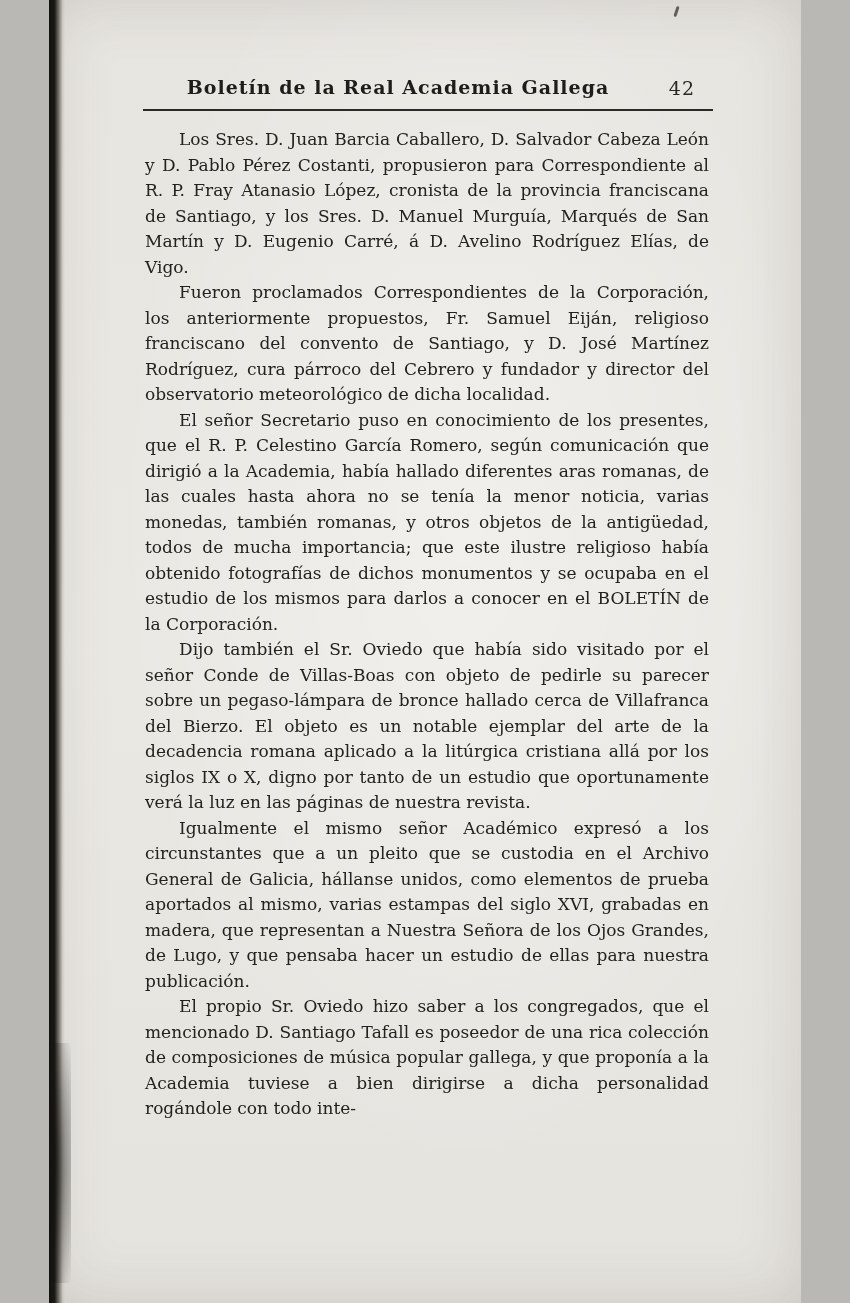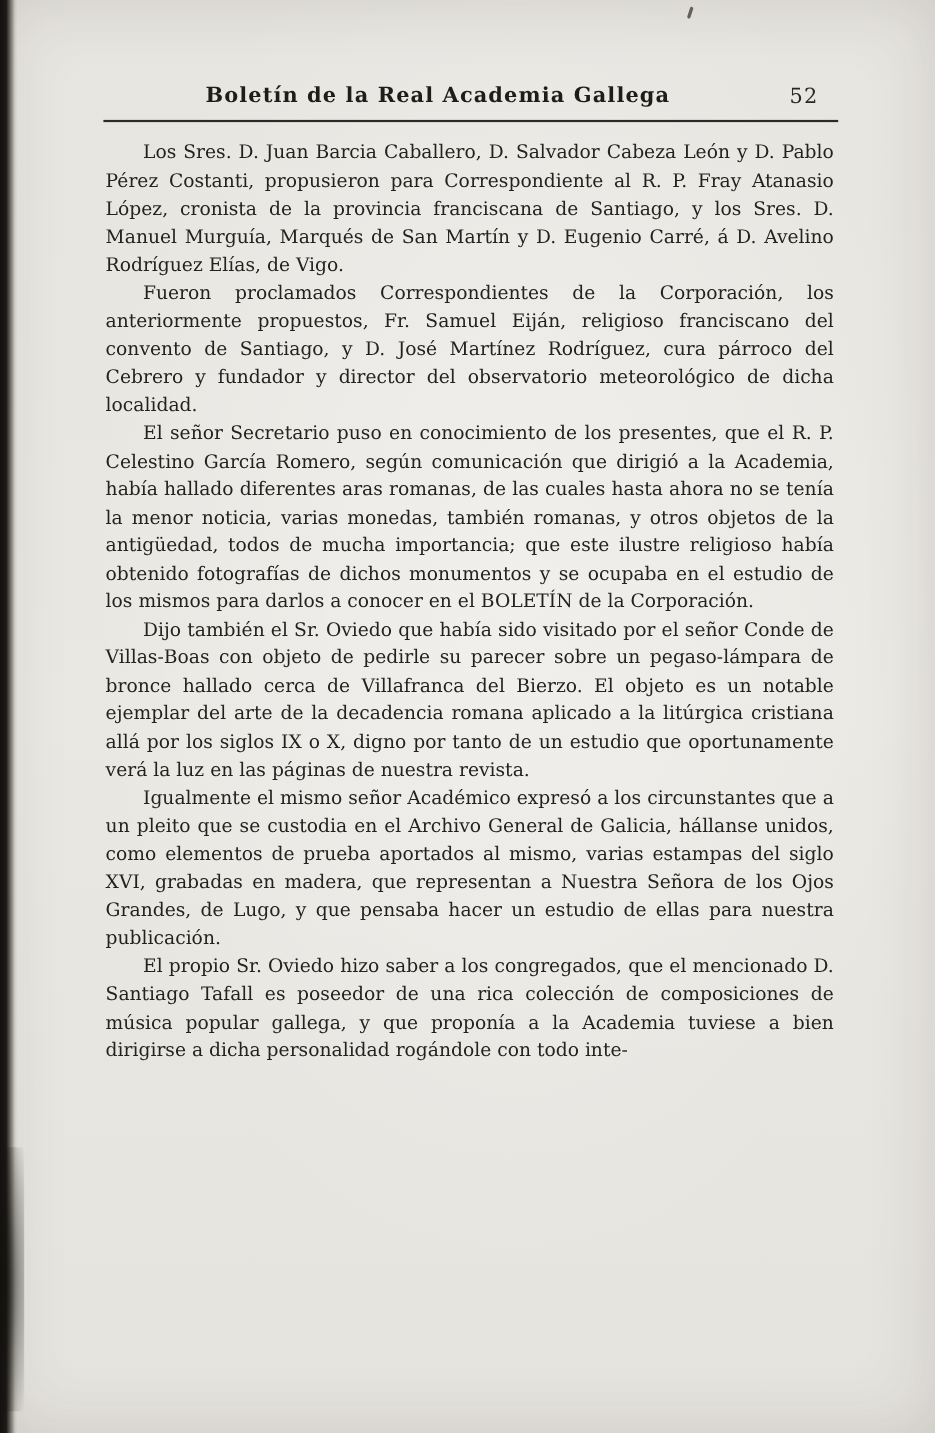--- a/index.html
+++ b/index.html
@@ -1,18 +1,18 @@
 <!DOCTYPE html>
 <html lang="es"><head>
 <meta charset="utf-8">
 <style>
   html, body { margin: 0; padding: 0; background: #b9b8b4; }
   .page {
     position: relative;
-    width: 850px;
+    width: 752px;
     height: 1303px;
     margin: 0 auto;
     background: #e9e7e2;
     background-image:
       radial-gradient(ellipse at 55% 40%, rgba(255,255,255,0.35) 0%, rgba(255,255,255,0) 60%),
       linear-gradient(180deg, #e7e5e0 0%, #eae8e3 50%, #e5e3de 100%);
     overflow: hidden;
     font-family: "DejaVu Serif", "Liberation Serif", serif;
     color: #262420;
     box-shadow: inset 0 0 60px rgba(90,85,75,0.18);
@@ -87,21 +87,21 @@
 <body>
 
 <div class="page">
 
   <div class="binding"></div>
   <div class="binding-blotch"></div>
   <div class="speck"></div>
 
   <div class="header">
     <span class="running-title">Boletín de la Real Academia Gallega</span>
-    <span class="page-number">52</span>
+    <span class="page-number">42</span>
   </div>
 
   <hr class="rule">
 
   <div class="body-text">
     <p>Los Sres. D. Juan Barcia Caballero, D. Salvador Cabeza León y D. Pablo Pérez Costanti, propusieron para Correspondiente al R. P. Fray Atanasio López, cronista de la provincia franciscana de Santiago, y los Sres. D. Manuel Murguía, Marqués de San Martín y D. Eugenio Carré, á D. Avelino Rodríguez Elías, de Vigo.</p>
     <p>Fueron proclamados Correspondientes de la Corporación, los anteriormente propuestos, Fr. Samuel Eiján, religioso franciscano del convento de Santiago, y D. José Martínez Rodríguez, cura párroco del Cebrero y fundador y director del observatorio meteorológico de dicha localidad.</p>
     <p>El señor Secretario puso en conocimiento de los presentes, que el R. P. Celestino García Romero, según comunicación que dirigió a la Academia, había hallado diferentes aras romanas, de las cuales hasta ahora no se tenía la menor noticia, varias monedas, también romanas, y otros objetos de la antigüedad, todos de mucha importancia; que este ilustre religioso había obtenido fotografías de dichos monumentos y se ocupaba en el estudio de los mismos para darlos a conocer en el BOLETÍN de la Corporación.</p>
     <p>Dijo también el Sr. Oviedo que había sido visitado por el señor Conde de Villas-Boas con objeto de pedirle su parecer sobre un pegaso-lámpara de bronce hallado cerca de Villafranca del Bierzo. El objeto es un notable ejemplar del arte de la decadencia romana aplicado a la litúrgica cristiana allá por los siglos IX o X, digno por tanto de un estudio que oportunamente verá la luz en las páginas de nuestra revista.</p>
     <p>Igualmente el mismo señor Académico expresó a los circunstantes que a un pleito que se custodia en el Archivo General de Galicia, hállanse unidos, como elementos de prueba aportados al mismo, varias estampas del siglo XVI, grabadas en madera, que representan a Nuestra Señora de los Ojos Grandes, de Lugo, y que pensaba hacer un estudio de ellas para nuestra publicación.</p>

